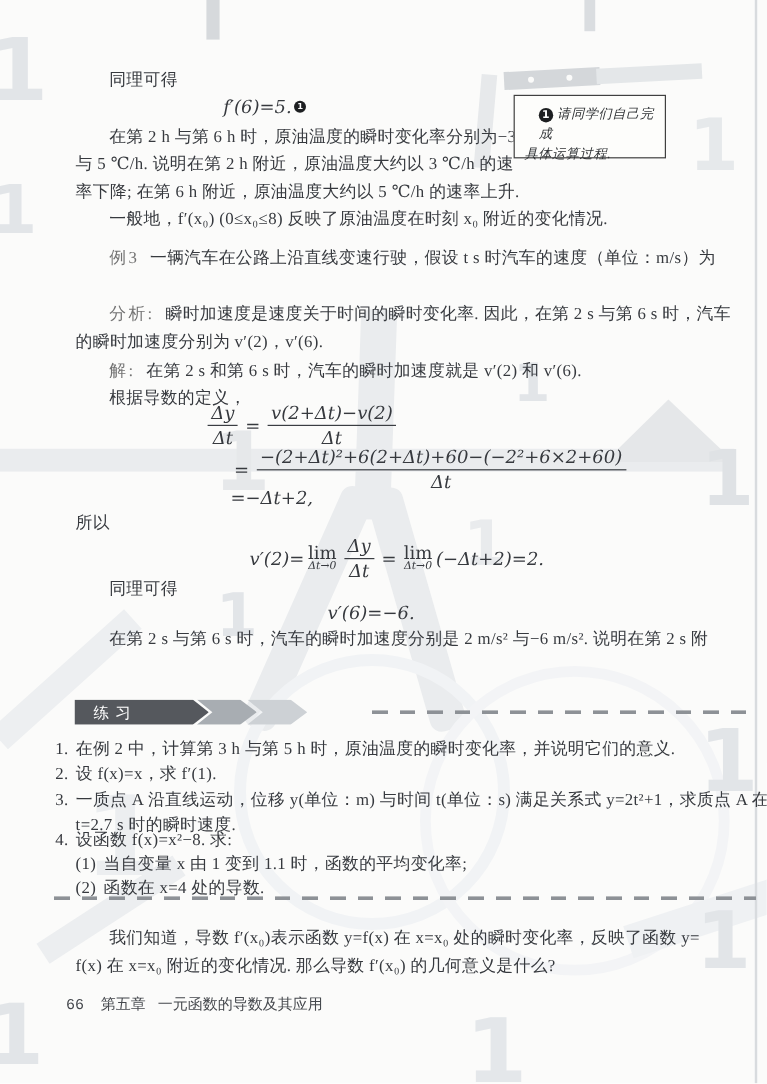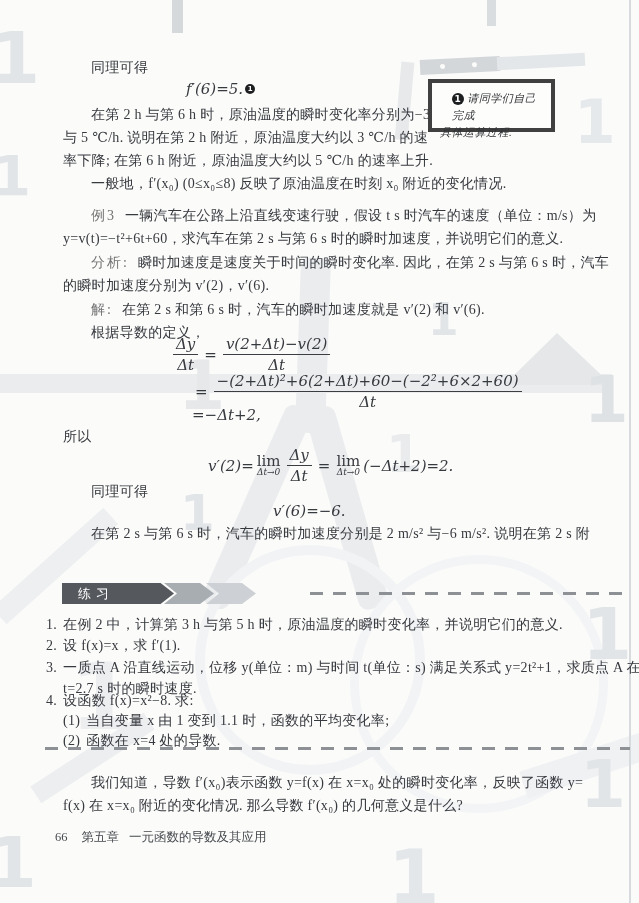--- a/index.html
+++ b/index.html
@@ -47,40 +47,40 @@
     text-align:center;font-style:normal;font-weight:bold;
     font-family:"DejaVu Sans",sans-serif;
   }
   .fnote.sup{width:10px;height:10px;font-size:7px;line-height:10px;vertical-align:super;margin-left:2px;}
   
   #note-ribbon{position:absolute;left:420px;top:58px;width:80px;height:15px;background:#d4d7da;transform:rotate(-3deg);z-index:3;}
   #note-ribbon2{position:absolute;left:497px;top:55px;width:88px;height:13px;background:#e4e7e9;transform:rotate(-3deg);z-index:3;}
   .ribbon-dot{position:absolute;top:5px;width:5px;height:5px;border-radius:50%;background:#fbfbfa;}
   #note-box{
     position:absolute;left:428px;top:79px;width:127px;height:53px;
-    background:#fdfdfb;border:4px solid #404040;z-index:3;
+    background:#fdfdfb;border:1px solid #404040;z-index:3;
     font-size:11px;line-height:17px;font-style:italic;
     padding:7px 6px 0 8px;box-sizing:border-box;color:#2f3235;
     letter-spacing:0.5px;
   }
   #note-box .nl1{padding-left:12px;}
   
   #banner{position:absolute;left:62px;top:583px;width:112px;height:21px;background:#55585d;z-index:2;
     clip-path:polygon(0 0,88% 0,100% 50%,88% 100%,0 100%);
     color:#fff;font-size:13px;letter-spacing:5px;line-height:21px;padding-left:16px;box-sizing:border-box;}
   .chev{position:absolute;top:583px;height:21px;width:50px;z-index:2;
     clip-path:polygon(0 0,72% 0,100% 50%,72% 100%,0 100%,26% 50%);}
   .dashes{position:absolute;height:2.5px;z-index:2;
     background:repeating-linear-gradient(90deg,#8d9196 0 13px,transparent 13px 23px);}
   
   .item{position:absolute;z-index:2;font-size:14px;line-height:21px;white-space:nowrap;letter-spacing:0.3px;}
   .item .no{display:inline-block;margin-right:6px;}
   
   #footer{position:absolute;left:55px;top:829px;z-index:2;font-size:12.5px;color:#45484d;white-space:nowrap;}
-  #footer .pn{font-family:Liberation Serif, serif;margin-right:14px;}
+  #footer .pn{font-family:Liberation Mono, monospace;margin-right:14px;}
   #footer .ch{margin-right:10px;text-align:center;}
   #edge-line{position:absolute;left:629px;top:0;width:2px;height:903px;background:#d8dbde;z-index:1;}
 </style>
 </head>
 <body>
 
 <div id="page">
 
   <div class="wm" style="left:0;top:374px;width:612px;height:19px;background:#eaecee;"></div>
   <div class="wm" style="left:504px;top:333px;width:0;height:0;border-left:53px solid transparent;border-right:55px solid transparent;border-bottom:52px solid #e5e7e9;"></div>
@@ -126,21 +126,20 @@
     <span>f′(6)=5.</span>
       <span class="fnote sup">1</span>
   </div>
 
   <div class="line indent" style="top:104px">在第 2 h 与第 6 h 时，原油温度的瞬时变化率分别为−3 ℃/h</div>
   <div class="line" style="top:127px">与 5 ℃/h. 说明在第 2 h 附近，原油温度大约以 3 ℃/h 的速</div>
   <div class="line" style="top:150px">率下降; 在第 6 h 附近，原油温度大约以 5 ℃/h 的速率上升.</div>
   <div class="line indent" style="top:173px">一般地，f′(x₀) (0≤x₀≤8) 反映了原油温度在时刻 x₀ 附近的变化情况.</div>
 
   <div class="line indent" style="top:205px"><span class="glabel">例3</span><span>一辆汽车在公路上沿直线变速行驶，假设 t s 时汽车的速度（单位：m/s）为</span></div>
-  <div class="line" style="top:228px">y=v(t)=−t²+6t+60，求汽车在第 2 s 与第 6 s 时的瞬时加速度，并说明它们的意义.</div>
 
   <div class="line indent" style="top:252px"><span class="glabel">分析:</span><span>瞬时加速度是速度关于时间的瞬时变化率. 因此，在第 2 s 与第 6 s 时，汽车</span></div>
   <div class="line" style="top:275px">的瞬时加速度分别为 v′(2)，v′(6).</div>
 
   <div class="line indent" style="top:299px"><span class="glabel">解:</span><span>在第 2 s 和第 6 s 时，汽车的瞬时加速度就是 v′(2) 和 v′(6).</span></div>
   <div class="line indent" style="top:322px">根据导数的定义，</div>
 
   <div class="math-line" style="left:170px;top:335px">
     <span class="frac">
         <span class="num">Δy</span>

